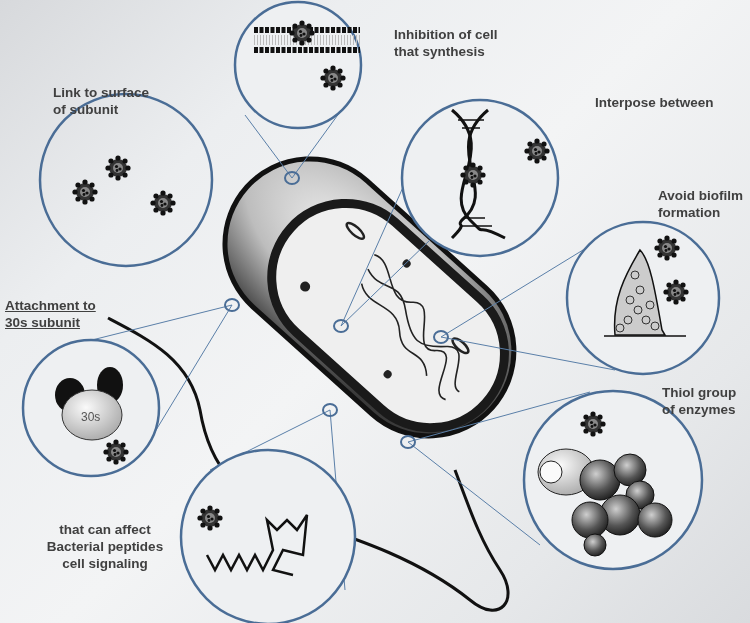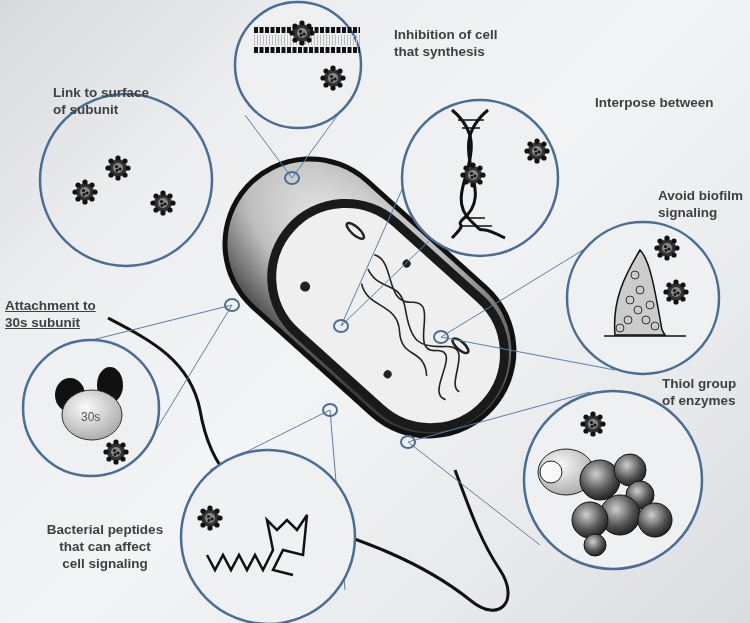--- a/index.html
+++ b/index.html
@@ -185,27 +185,27 @@
 </div>
 <div class="label" style="left:53px;top:84px;">
   <span>Link to surface</span>
   <span>of subunit</span>
 </div>
 <div class="label" style="left:557px;top:94px;margin-left:38px;">
   <span>Interpose between</span>
 </div>
 <div class="label" style="left:638px;top:187px;margin-left:20px;">
   <span>Avoid biofilm</span>
-  <span>signaling</span>
+  <span>formation</span>
 </div>
 <div class="label" style="left:5px;top:297px;text-decoration:underline;">
   <span>Attachment to</span>
   <span>30s subunit</span>
 </div>
-<div class="label" style="left:662px;top:375px;">
+<div class="label" style="left:662px;top:384px;">
   <span>Thiol group</span>
   <span>of enzymes</span>
 </div>
 <div class="label center" style="left:40px;top:521px;width:130px;">
+  <span>that can affect</span>
   <span>Bacterial peptides</span>
-  <span>that can affect</span>
   <span>cell signaling</span>
 </div>
 
 </body></html>

